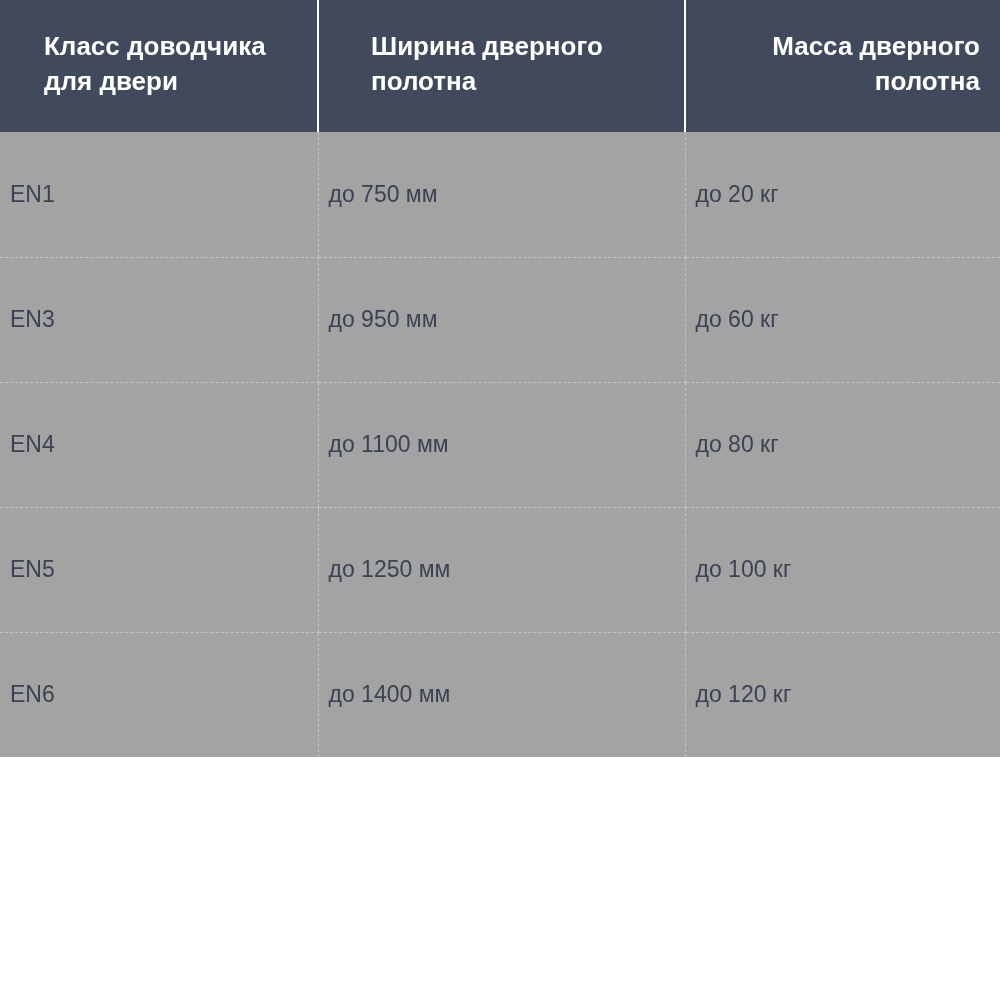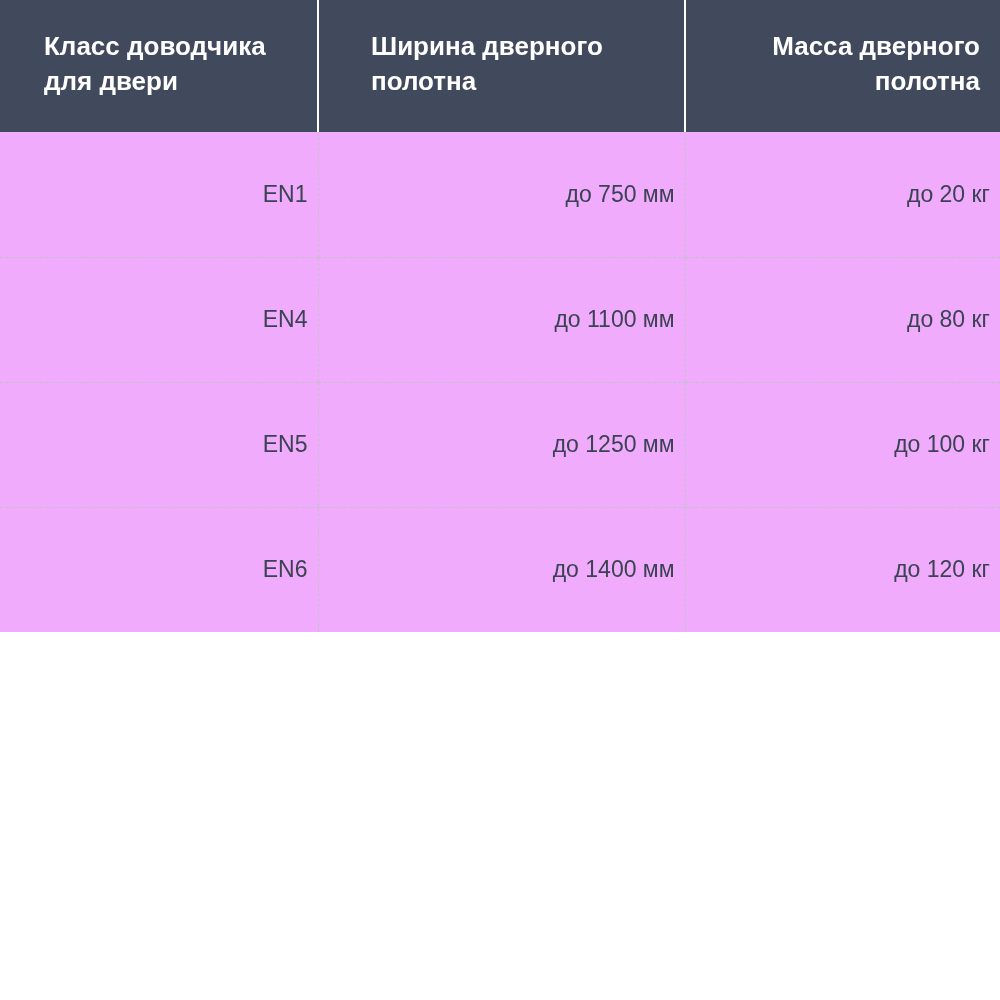--- a/index.html
+++ b/index.html
@@ -61,27 +61,27 @@
     padding-right: 20px;
   }
 
   thead tr.header-row th.divider-cell {
     border-left: 2px solid #ffffff;
   }
 
   tbody td {
     font-size: 23px;
     color: #3b4252;
-    text-align: right;
+    text-align: left;
     vertical-align: middle;
     height: 125px;
     padding: 0 10px;
     box-sizing: border-box;
     border-bottom: 1px dashed #bfc3c9;
-    background: #f0abfc;
+    background: #a3a3a3;
   }
   tbody td.cell-width,
   tbody td.cell-mass {
     border-left: 1px dashed #bfc3c9;
   }
   tbody tr:last-child td {
     border-bottom: none;
   }
 </style>
 </head>
@@ -101,20 +101,25 @@
         <th class="th-mass divider-cell">Масса дверного полотна</th>
       </tr>
     </thead>
     <tbody>
       <tr>
         <td class="cell-class">EN1</td>
         <td class="cell-width">до 750 мм</td>
         <td class="cell-mass">до 20 кг</td>
       </tr>
       <tr>
+        <td class="cell-class">EN3</td>
+        <td class="cell-width">до 950 мм</td>
+        <td class="cell-mass">до 60 кг</td>
+      </tr>
+      <tr>
         <td class="cell-class">EN4</td>
         <td class="cell-width">до 1100 мм</td>
         <td class="cell-mass">до 80 кг</td>
       </tr>
       <tr>
         <td class="cell-class">EN5</td>
         <td class="cell-width">до 1250 мм</td>
         <td class="cell-mass">до 100 кг</td>
       </tr>
       <tr>

